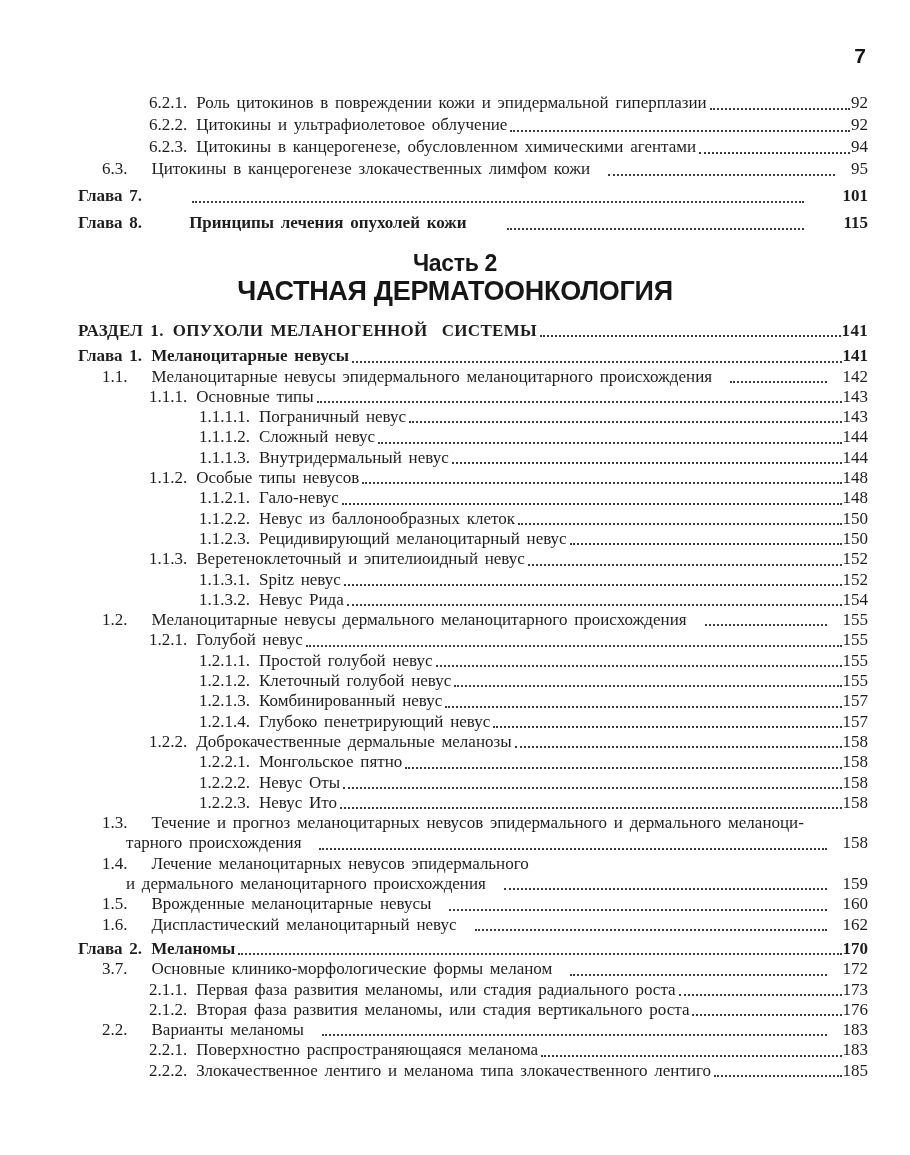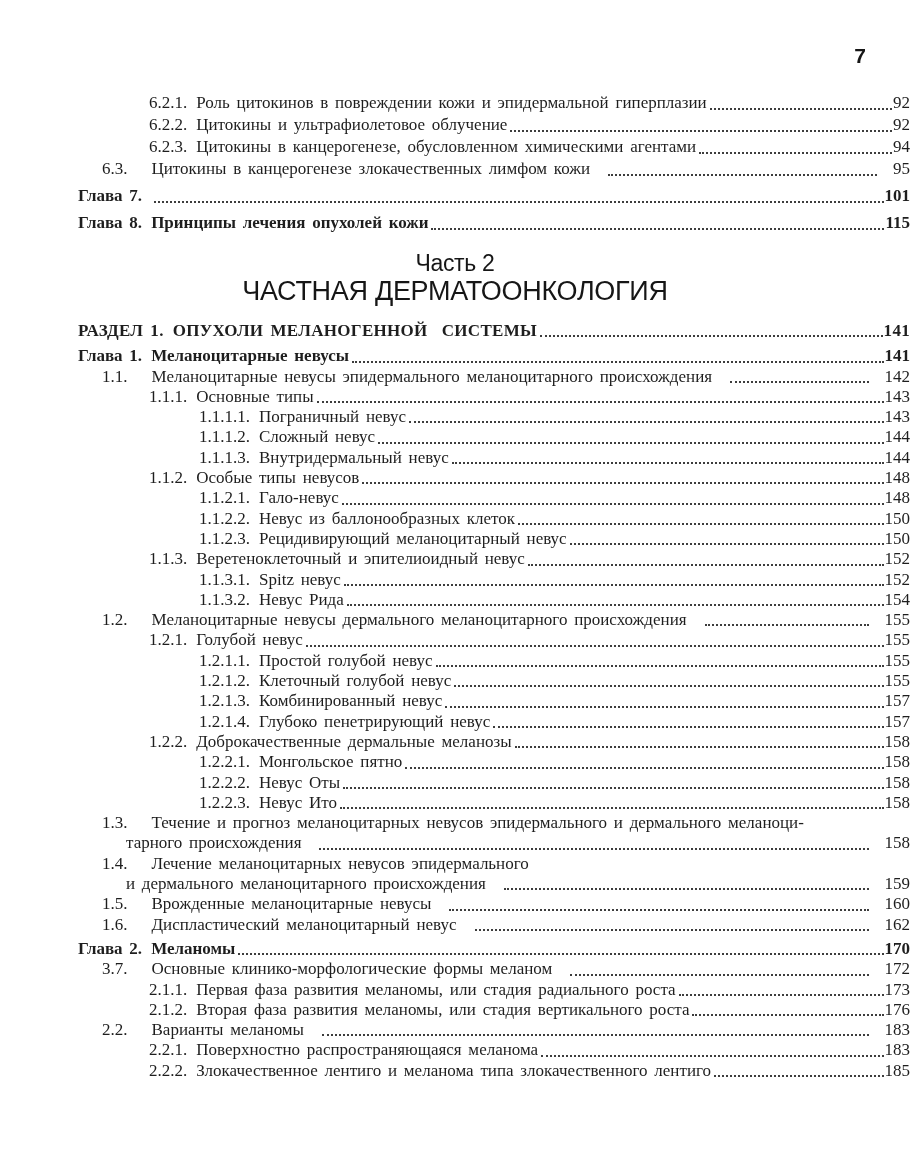--- a/index.html
+++ b/index.html
@@ -24,34 +24,35 @@
     position: absolute;
     top: 44px;
     right: 44px;
     font-family: "Liberation Sans", sans-serif;
     font-weight: bold;
     font-size: 21px;
     color: #161616;
   }
   .toc {
     margin-left: 78px;
+    margin-right: 42px;
     font-size: 17px;
   }
   .toc-top { margin-top: 92px; }
   .toc-top .row { line-height: 22px; }
   .toc-main { margin-top: 15px; }
   .toc-main .row { line-height: 20.3px; }
 
   .row {
     display: flex;
     align-items: baseline;
     word-spacing: 2.5px;
   }
   .row.bold { font-weight: bold; }
-  .toc-top .row.bold { margin-top: 5px; }
+  .toc-top .row.bold { margin-top: 5px; gap: 38px; }
   .toc-main .row.bold { margin-top: 4px; }
   .toc-main .row.section { margin-top: 0; margin-bottom: 5px; letter-spacing: 0.3px; }
 
   .lvl1 { padding-left: 24px; gap: 15px; }
   .lvl2 { padding-left: 71px; }
   .lvl3 { padding-left: 121px; }
   .row.cont.lvl1 { padding-left: 48px; justify-content: center; }
 
   .num { white-space: pre; margin-right: 9px; }
   .txt { white-space: pre; }
@@ -62,21 +63,21 @@
     height: 0;
     border-bottom: 2px dotted #3d3d3d;
     margin: 0 1px 4px 3px;
   }
   .pg { white-space: pre; }
 
   .part-heading {
     margin-top: 17px;
     text-align: center;
     font-family: "Liberation Sans", sans-serif;
-    font-weight: normal;
+    font-weight: bold;
     color: #161616;
     letter-spacing: -0.3px;
   }
   .part-line1 { font-size: 23px; line-height: 25px; }
   .part-line2 { font-size: 27px; line-height: 30px; }
 </style>
 </head>
 <body>
 
 <div class="page">

